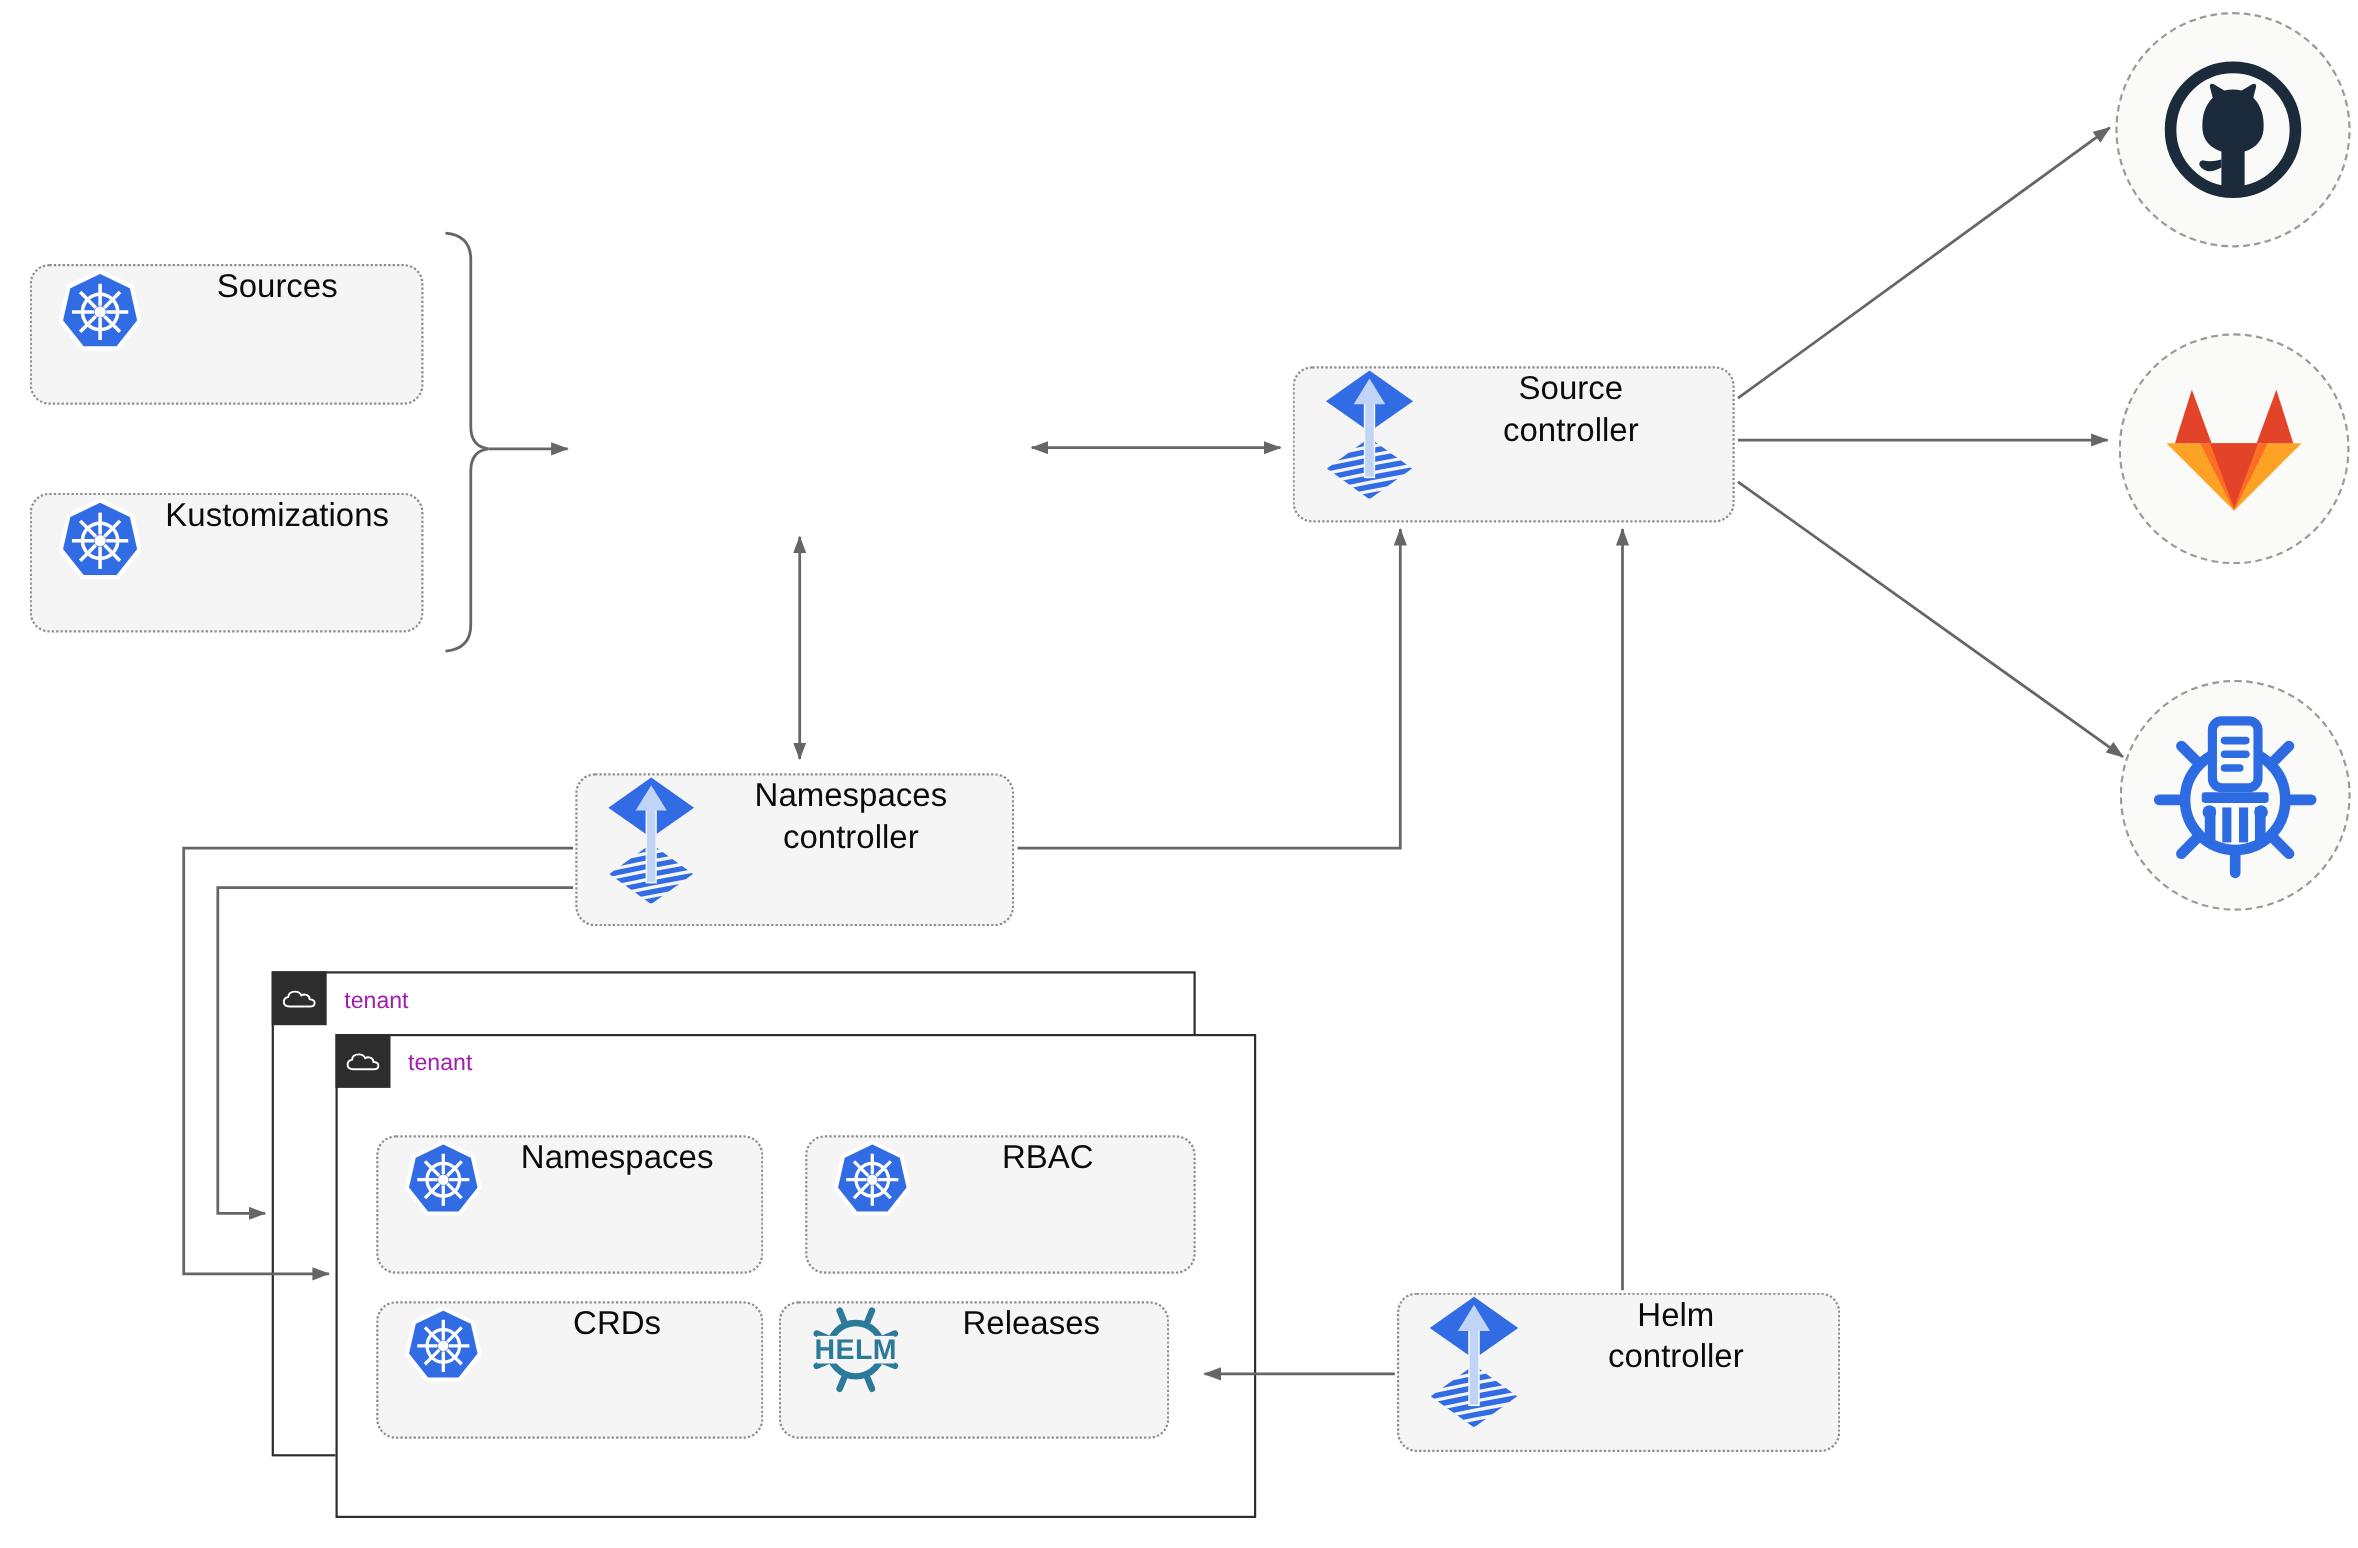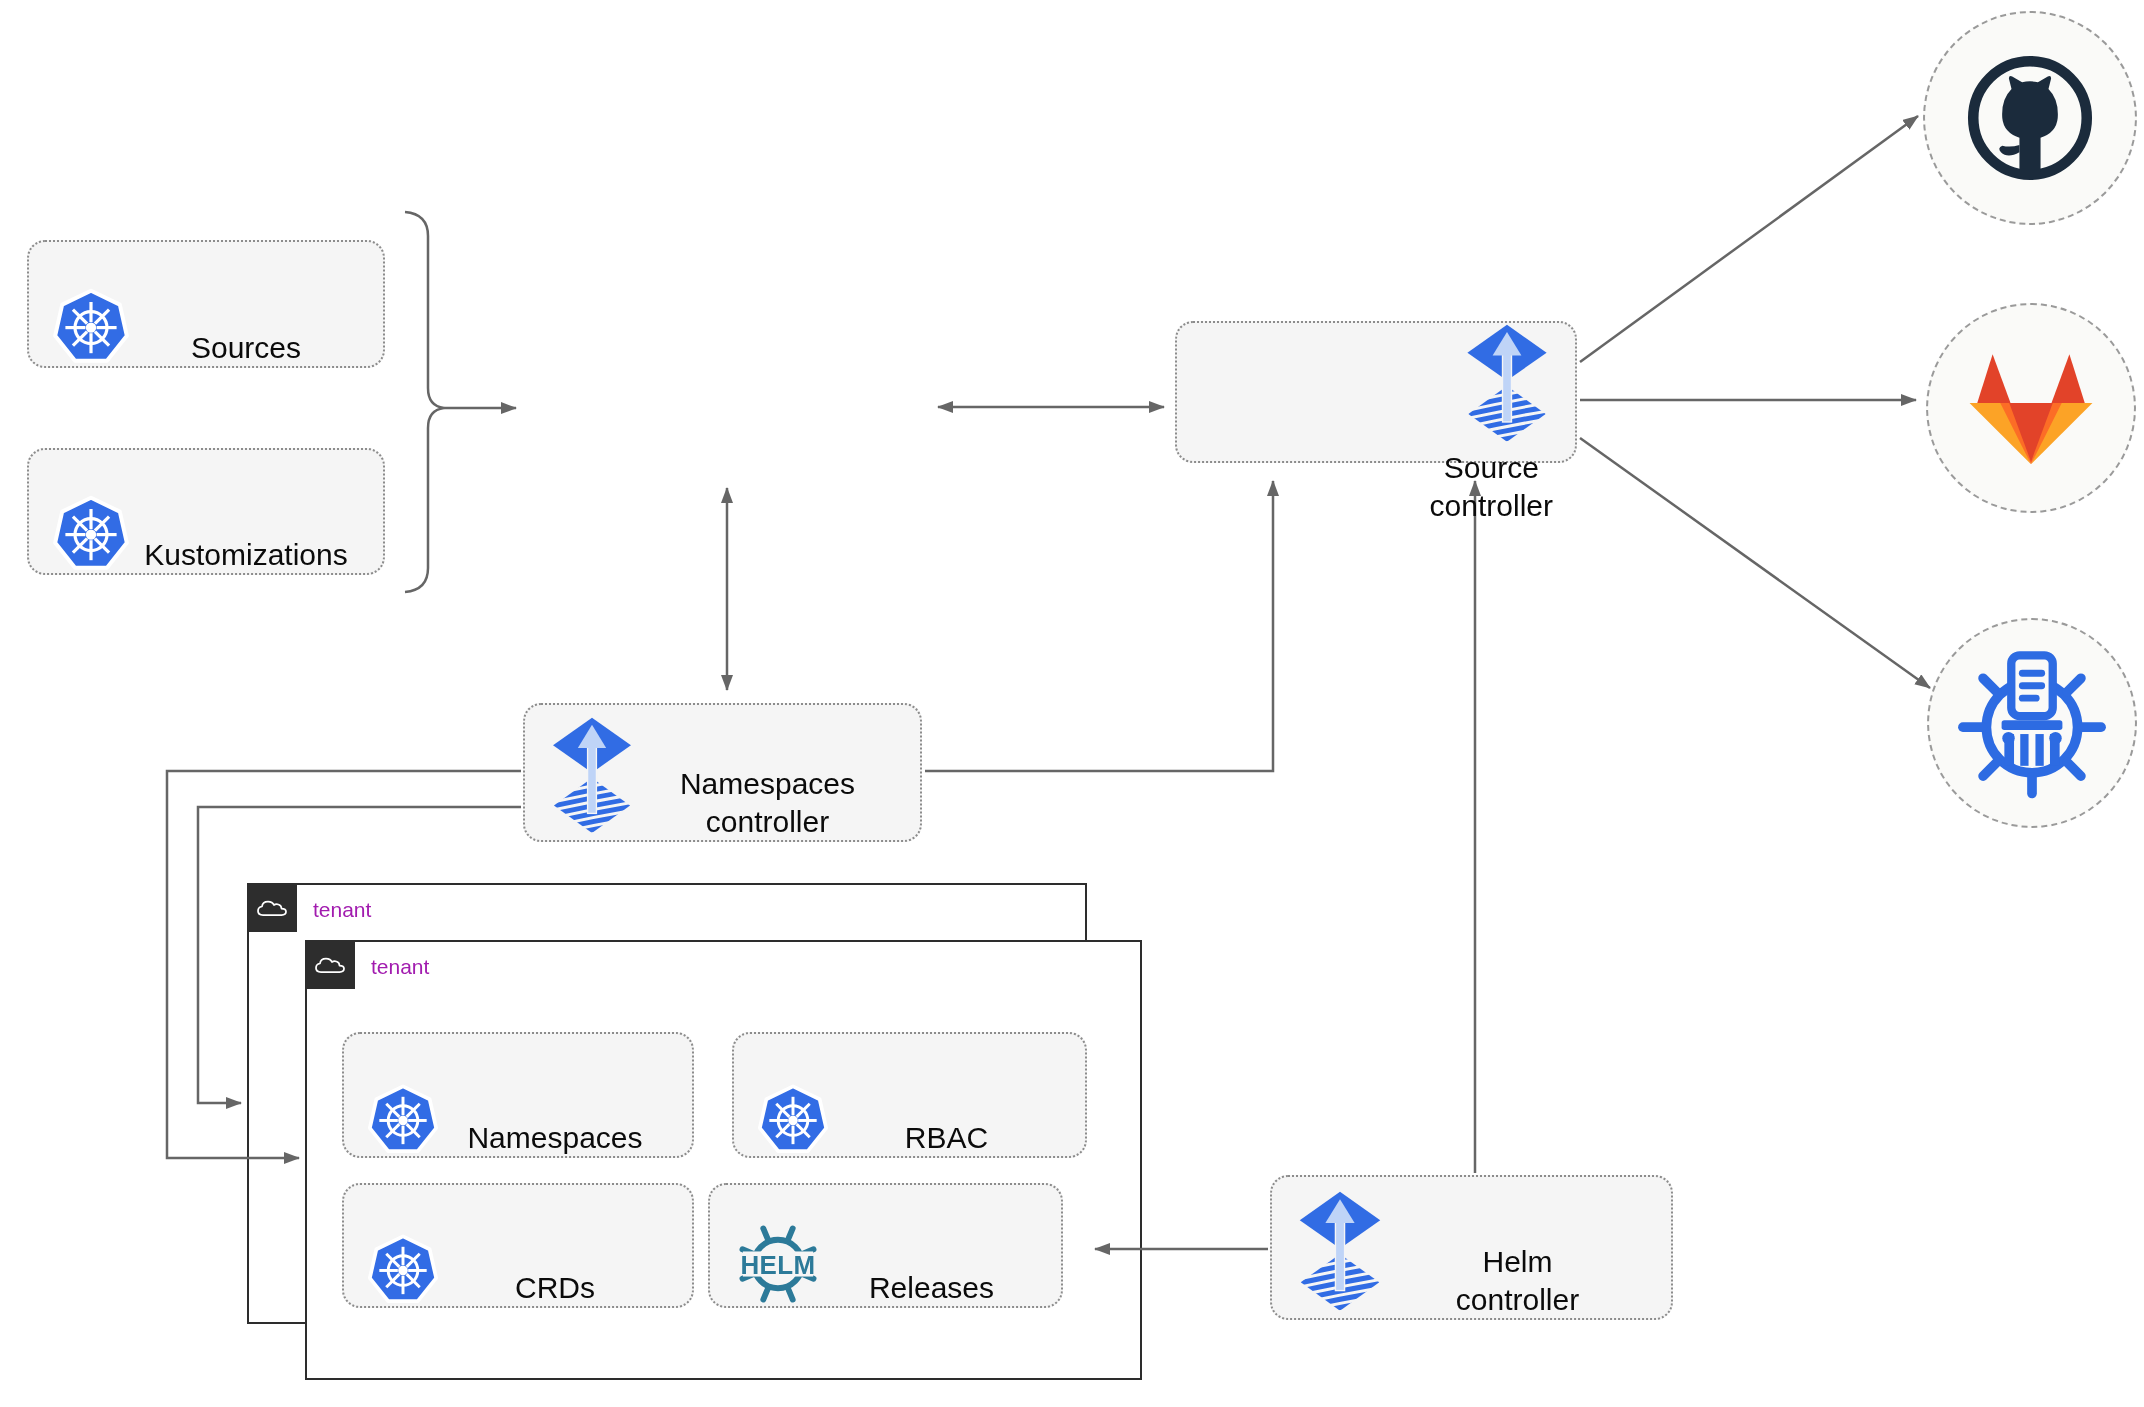--- a/index.html
+++ b/index.html
@@ -1,22 +1,22 @@
 <!DOCTYPE html>
 <html><head>
 <meta charset="utf-8">
 <style>
   html,body{margin:0;padding:0;background:#fff;}
   #canvas{position:relative;width:2144px;height:1407px;background:#ffffff;
           font-family:"Liberation Sans",sans-serif;overflow:hidden;}
 
   
-  .node{position:absolute;display:flex;align-items:flex-end;box-sizing:border-box;
+  .node{position:absolute;display:flex;align-items:flex-start;box-sizing:border-box;
         background:#F5F5F5;border:2px dotted #8C8C8C;border-radius:18px;
-        padding:0 22px;z-index:3;}
+        padding:0 22px;z-index:3;gap:12px;}
   .node-label{flex:1;text-align:center;font-size:30px;color:#0b0b0b;
               line-height:1.25;white-space:pre-line;}
   .icon{flex:0 0 auto;}
 
   
   .tenant{position:absolute;box-sizing:border-box;background:#ffffff;
           border:2.5px solid #2D2D2D;z-index:1;}
   .tenant-tab{position:absolute;left:-2.5px;top:-2.5px;width:50px;height:49px;
               background:#2D2D2D;display:flex;align-items:center;justify-content:center;}
   .tenant-label{position:absolute;left:64px;top:13px;font-size:21px;color:#a21caf;}
@@ -190,21 +190,21 @@
   </div>
 
   <div class="node" style="left:27px;top:448px;width:358px;height:127px;">
     <svg class="icon" width="80" height="80" viewBox="0 0 100 100">
         <use href="#sym-k8s"></use>
       </svg>
     <span class="node-label">Kustomizations</span>
   </div>
 
 
-  <div class="node" style="left:1175px;top:321px;width:402px;height:142px;flex-direction:column;">
+  <div class="node" style="left:1175px;top:333px;width:402px;height:142px;">
     <svg class="icon" width="92" height="126" viewBox="0 0 100 140">
         <use href="#sym-flux"></use>
       </svg>
     <span class="node-label">Source
 controller</span>
   </div>
 
   <div class="node" style="left:523px;top:703px;width:399px;height:139px;">
     <svg class="icon" width="90" height="124" viewBox="0 0 100 140">
         <use href="#sym-flux"></use>

